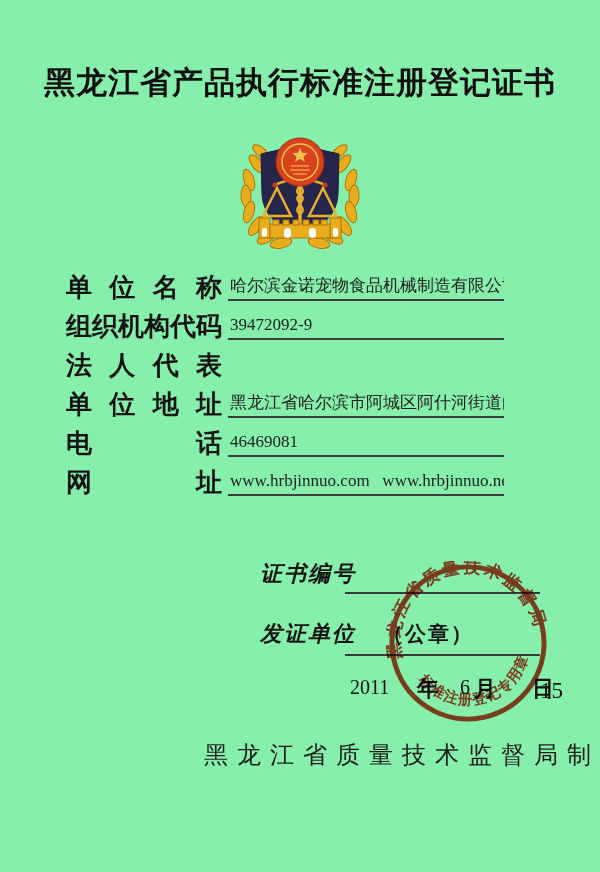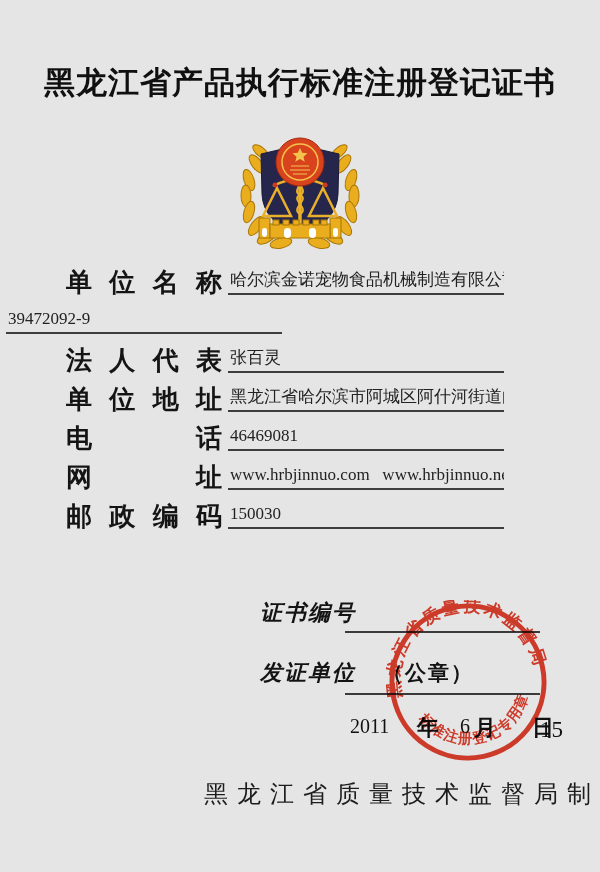--- a/index.html
+++ b/index.html
@@ -1,29 +1,29 @@
 <!DOCTYPE html>
 <html><head>
 <meta charset="utf-8">
 <style>
   html,body{margin:0;padding:0;background:#ffffff;}
   .page{
     position:relative;width:600px;height:872px;margin:0 auto;
-    background:#e5e5e5;overflow:hidden;
+    background:#86efac;overflow:hidden;
     font-family:"Liberation Serif","DejaVu Serif",serif;color:#141414;
   }
   .title{
     margin:60px 0 0 0;text-align:center;
     font-size:31px;font-weight:bold;letter-spacing:1px;color:#101010;
     line-height:46px;
   }
   .emblem{display:block;margin:24px auto 0 auto;width:134px;height:122px;}
   
   .fields{margin-top:16px;}
-  .frow{display:flex;align-items:flex-start;height:39px;}
+  .frow{display:flex;align-items:center;height:39px;}
   .flabel{
     margin-left:66px;width:156px;flex:none;
     font-size:26px;font-weight:bold;line-height:30px;color:#141414;
     text-align:justify;text-align-last:justify;text-justify:inter-character;
   }
   .fvalue{
     margin-left:6px;width:272px;flex:none;overflow:hidden;
     border-bottom:2px solid #3d3d3d;
     font-size:17px;line-height:24px;padding:0 2px 1px 2px;
     white-space:pre;color:#222;
@@ -122,41 +122,37 @@
       </g>
     </g>
   </svg>
 
   <div class="fields">
     <div class="frow">
       <div class="flabel">单位名称</div>
       <div class="fvalue">哈尔滨金诺宠物食品机械制造有限公司</div>
     </div>
     <div class="frow">
+      <div class="flabel">组织机构代码</div>
       <div class="fvalue">39472092-9</div>
     </div>
     <div class="frow">
       <div class="flabel">法人代表</div>
-      <div class="fvalue">张百灵</div>
     </div>
     <div class="frow">
       <div class="flabel">单位地址</div>
       <div class="fvalue">黑龙江省哈尔滨市阿城区阿什河街道白城村</div>
     </div>
     <div class="frow">
       <div class="flabel">电话</div>
       <div class="fvalue">46469081</div>
     </div>
     <div class="frow">
       <div class="flabel">网址</div>
       <div class="fvalue">www.hrbjinnuo.com   www.hrbjinnuo.net</div>
-    </div>
-    <div class="frow">
-      <div class="flabel">邮政编码</div>
-      <div class="fvalue">150030</div>
     </div>
   </div>
 
   <div class="lower">
     <div class="biglabel certno-label">证书编号</div>
     <div class="ln certno-line"></div>
 
     <div class="biglabel issuer-label">发证单位</div>
     <div class="issuer-value">（公章）</div>
     <div class="ln issuer-line"></div>

